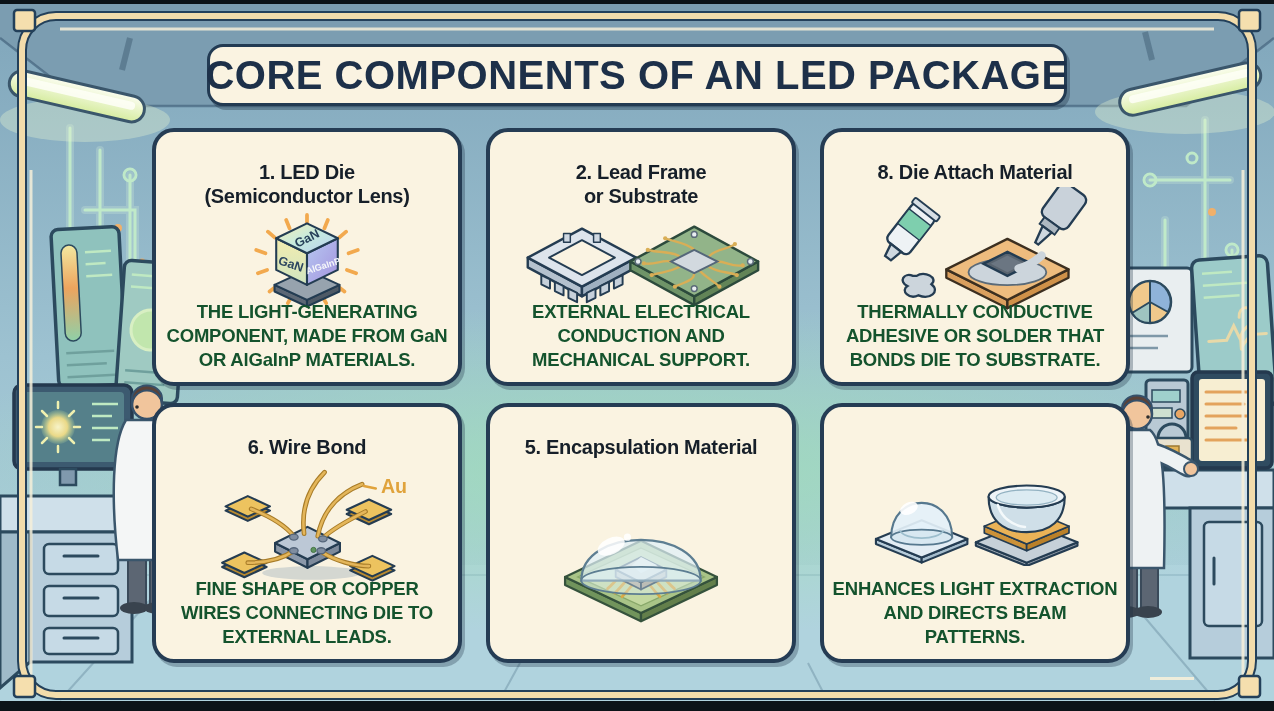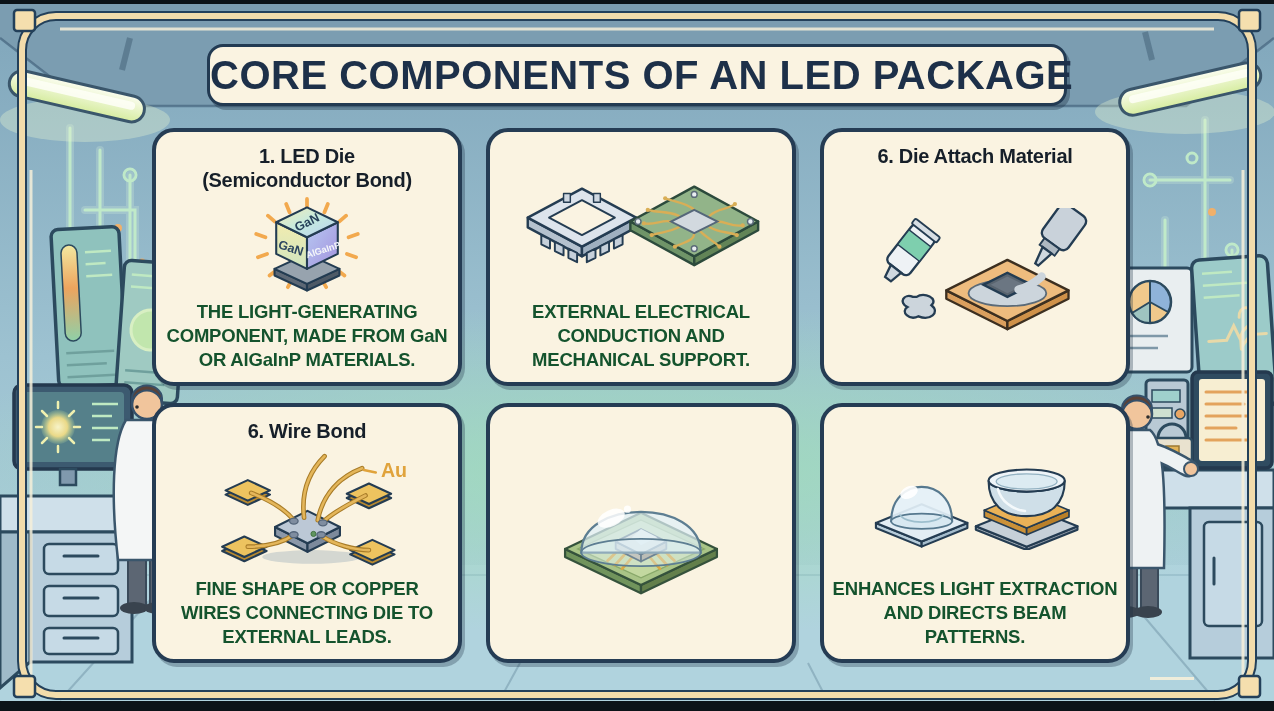--- a/index.html
+++ b/index.html
@@ -4,32 +4,32 @@
 <style>
   html,body{margin:0;padding:0;background:#0c1318;}
   .stage{position:relative;width:1274px;height:711px;overflow:hidden;
          background:#6f9aab;font-family:"Liberation Sans",sans-serif;}
   .stage svg{display:block;}
   .bg-scene,.frame{position:absolute;left:0;top:0;width:1274px;height:711px;}
   .frame{pointer-events:none;}
 
   .title-banner{position:absolute;top:44px;left:50%;transform:translateX(-50%);
     width:860px;height:62px;background:#faf3e1;border:3px solid #223a52;border-radius:16px;
-    box-shadow:3px 4px 0 rgba(25,45,65,.35);display:flex;align-items:center;justify-content:flex-start;
+    box-shadow:3px 4px 0 rgba(25,45,65,.35);display:flex;align-items:center;justify-content:center;
     box-sizing:border-box;}
   .title-banner span{font-size:40px;font-weight:bold;color:#1d3049;letter-spacing:.5px;white-space:nowrap;}
 
   .cards{position:absolute;left:152px;top:128px;width:978px;height:535px;
     display:grid;grid-template-columns:repeat(3,1fr);grid-template-rows:258px 260px;
     column-gap:24px;row-gap:17px;}
   .card{background:#faf3e1;border:4px solid #253c54;border-radius:22px;
     box-shadow:3px 4px 0 rgba(25,45,65,.3);box-sizing:border-box;
     display:flex;flex-direction:column;align-items:center;justify-content:space-between;
     padding:12px 8px 10px;}
-  .card-heading{margin:0;font-size:20px;line-height:1.2;color:#161f29;text-align:center;
+  .card-heading{margin:16px;font-size:20px;line-height:1.2;color:#161f29;text-align:center;
     font-weight:bold;display:flex;flex-direction:column;letter-spacing:-0.3px;}
   .hl{white-space:nowrap;}
   .hl:empty{display:none;}
   .icon-wrap{flex:1;display:flex;align-items:center;justify-content:center;min-height:0;}
   .card-desc{margin:0;font-size:18.5px;font-weight:bold;color:#14532d;text-align:center;
     line-height:1.3;white-space:pre-line;max-width:292px;letter-spacing:-0.2px;}
 </style>
 </head>
 <body>
 
@@ -225,21 +225,21 @@
 
   <div class="title-banner">
     <span>CORE COMPONENTS OF AN LED PACKAGE</span>
   </div>
 
   <div class="cards">
 
     <section class="card">
       <h2 class="card-heading">
         <span class="hl">1. LED Die</span>
-        <span class="hl">(Semiconductor Bond)</span>
+        <span class="hl">(Semiconductor Lens)</span>
       </h2>
       <div class="icon-wrap">
         <svg width="142" height="104" viewBox="0 0 170 125">
           <defs>
             <linearGradient id="cubeTop" x1="0" y1="0" x2="1" y2="1">
               <stop offset="0" stop-color="#f7edb4"></stop>
                 <stop offset="0.5" stop-color="#c5eadf"></stop>
                 <stop offset="1" stop-color="#b9d0f2"></stop>
             </linearGradient>
             <linearGradient id="cubeLeft" x1="0" y1="0" x2="0" y2="1">
@@ -270,20 +270,24 @@
           <text x="66" y="70" transform="rotate(18 66 64)" text-anchor="middle" font-size="15" font-weight="bold" fill="#2c4660">GaN</text>
           <text x="104" y="71" transform="rotate(-18 104 66)" text-anchor="middle" font-size="11" font-weight="bold" fill="#f5f7fa">AlGaInP</text>
         </svg>
       </div>
       <p class="card-desc">THE LIGHT-GENERATING
 COMPONENT, MADE FROM GaN
 OR AlGaInP MATERIALS.</p>
     </section>
 
     <section class="card">
+      <h2 class="card-heading">
+        <span class="hl">2. Lead Frame</span>
+        <span class="hl">or Substrate</span>
+      </h2>
       <div class="icon-wrap">
         <svg width="242" height="102" viewBox="0 0 250 105">
           <g stroke="#243c52" stroke-width="2.5" stroke-linejoin="round">
             <polygon points="8,48 64,78 64,88 8,58" fill="#b4c1ce"></polygon>
             <polygon points="120,48 64,78 64,88 120,58" fill="#9fb0c0"></polygon>
             <g fill="#c6d0da" stroke-width="2">
               <polygon points="22,66 31,70.5 31,80 22,75.5"></polygon>
               <polygon points="36,73 45,77.5 45,87 36,82.5"></polygon>
               <polygon points="50,80 59,84.5 59,94 50,89.5"></polygon>
               <polygon points="106,66 97,70.5 97,80 106,75.5"></polygon>
@@ -329,21 +333,21 @@
           </g>
         </svg>
       </div>
       <p class="card-desc">EXTERNAL ELECTRICAL
 CONDUCTION AND
 MECHANICAL SUPPORT.</p>
     </section>
 
     <section class="card">
       <h2 class="card-heading">
-        <span class="hl">6. Die Attach Material</span>
+        <span class="hl">8. Die Attach Material</span>
 
       </h2>
       <div class="icon-wrap">
         <svg width="232" height="125" viewBox="0 0 250 135">
           <g transform="rotate(38 52 50)">
             <rect x="37" y="18" width="30" height="52" rx="6" fill="#eef2f5" stroke="#243c52" stroke-width="2.5"></rect>
             <rect x="37" y="28" width="30" height="20" fill="#7ecfae" stroke="#243c52" stroke-width="1.5"></rect>
             <rect x="35" y="14" width="34" height="7" rx="2" fill="#d7dee4" stroke="#243c52" stroke-width="2"></rect>
             <polygon points="45,70 59,70 56,84 48,84" fill="#cfd8df" stroke="#243c52" stroke-width="2.5"></polygon>
           </g>
@@ -359,20 +363,23 @@
             <polygon points="160,74 178,83 160,92 142,83" fill="#6b7682"></polygon>
           </g>
           <g transform="rotate(36 207 40)">
             <rect x="190" y="-6" width="34" height="44" rx="7" fill="#c9d2da" stroke="#243c52" stroke-width="2.5"></rect>
             <rect x="197" y="38" width="20" height="9" fill="#aeb9c2" stroke="#243c52" stroke-width="2"></rect>
             <polygon points="201,47 213,47 209,66 205,66" fill="#cfd8df" stroke="#243c52" stroke-width="2.5"></polygon>
           </g>
           <path d="M197,74 C188,82 180,86 172,88" stroke="#ccd5dc" stroke-width="9" fill="none" stroke-linecap="round"></path>
         </svg>
       </div>
+      <p class="card-desc">THERMALLY CONDUCTIVE
+ADHESIVE OR SOLDER THAT
+BONDS DIE TO SUBSTRATE.</p>
     </section>
 
     <section class="card">
       <h2 class="card-heading">
         <span class="hl">6. Wire Bond</span>
 
       </h2>
       <div class="icon-wrap">
         <svg width="205" height="128" viewBox="0 0 240 150">
           <ellipse cx="125" cy="130" rx="58" ry="8" fill="#8ba3b5" opacity="0.35"></ellipse>
@@ -415,20 +422,24 @@
           </g>
           <text x="206" y="36" font-size="23" font-weight="bold" fill="#e0a33c">Au</text>
         </svg>
       </div>
       <p class="card-desc">FINE SHAPE OR COPPER
 WIRES CONNECTING DIE TO
 EXTERNAL LEADS.</p>
     </section>
 
     <section class="card">
+      <h2 class="card-heading">
+        <span class="hl">5. Encapsulation Material</span>
+
+      </h2>
       <div class="icon-wrap">
         <svg width="208" height="122" viewBox="0 0 230 135">
           <g stroke="#35523c" stroke-width="2.5" stroke-linejoin="round">
             <polygon points="31,84 115,124 115,133 31,93" fill="#71945c"></polygon>
             <polygon points="199,84 115,124 115,133 199,93" fill="#637f4b"></polygon>
             <polygon points="115,44 199,84 115,124 31,84" fill="#a9c487"></polygon>
           </g>
           <polygon points="115,52 185,84 115,116 45,84" fill="#c3d8a0" stroke="#88a86a" stroke-width="1.5"></polygon>
           <g>
             <g stroke="#d9a845" stroke-width="3" fill="none" stroke-linecap="round">

